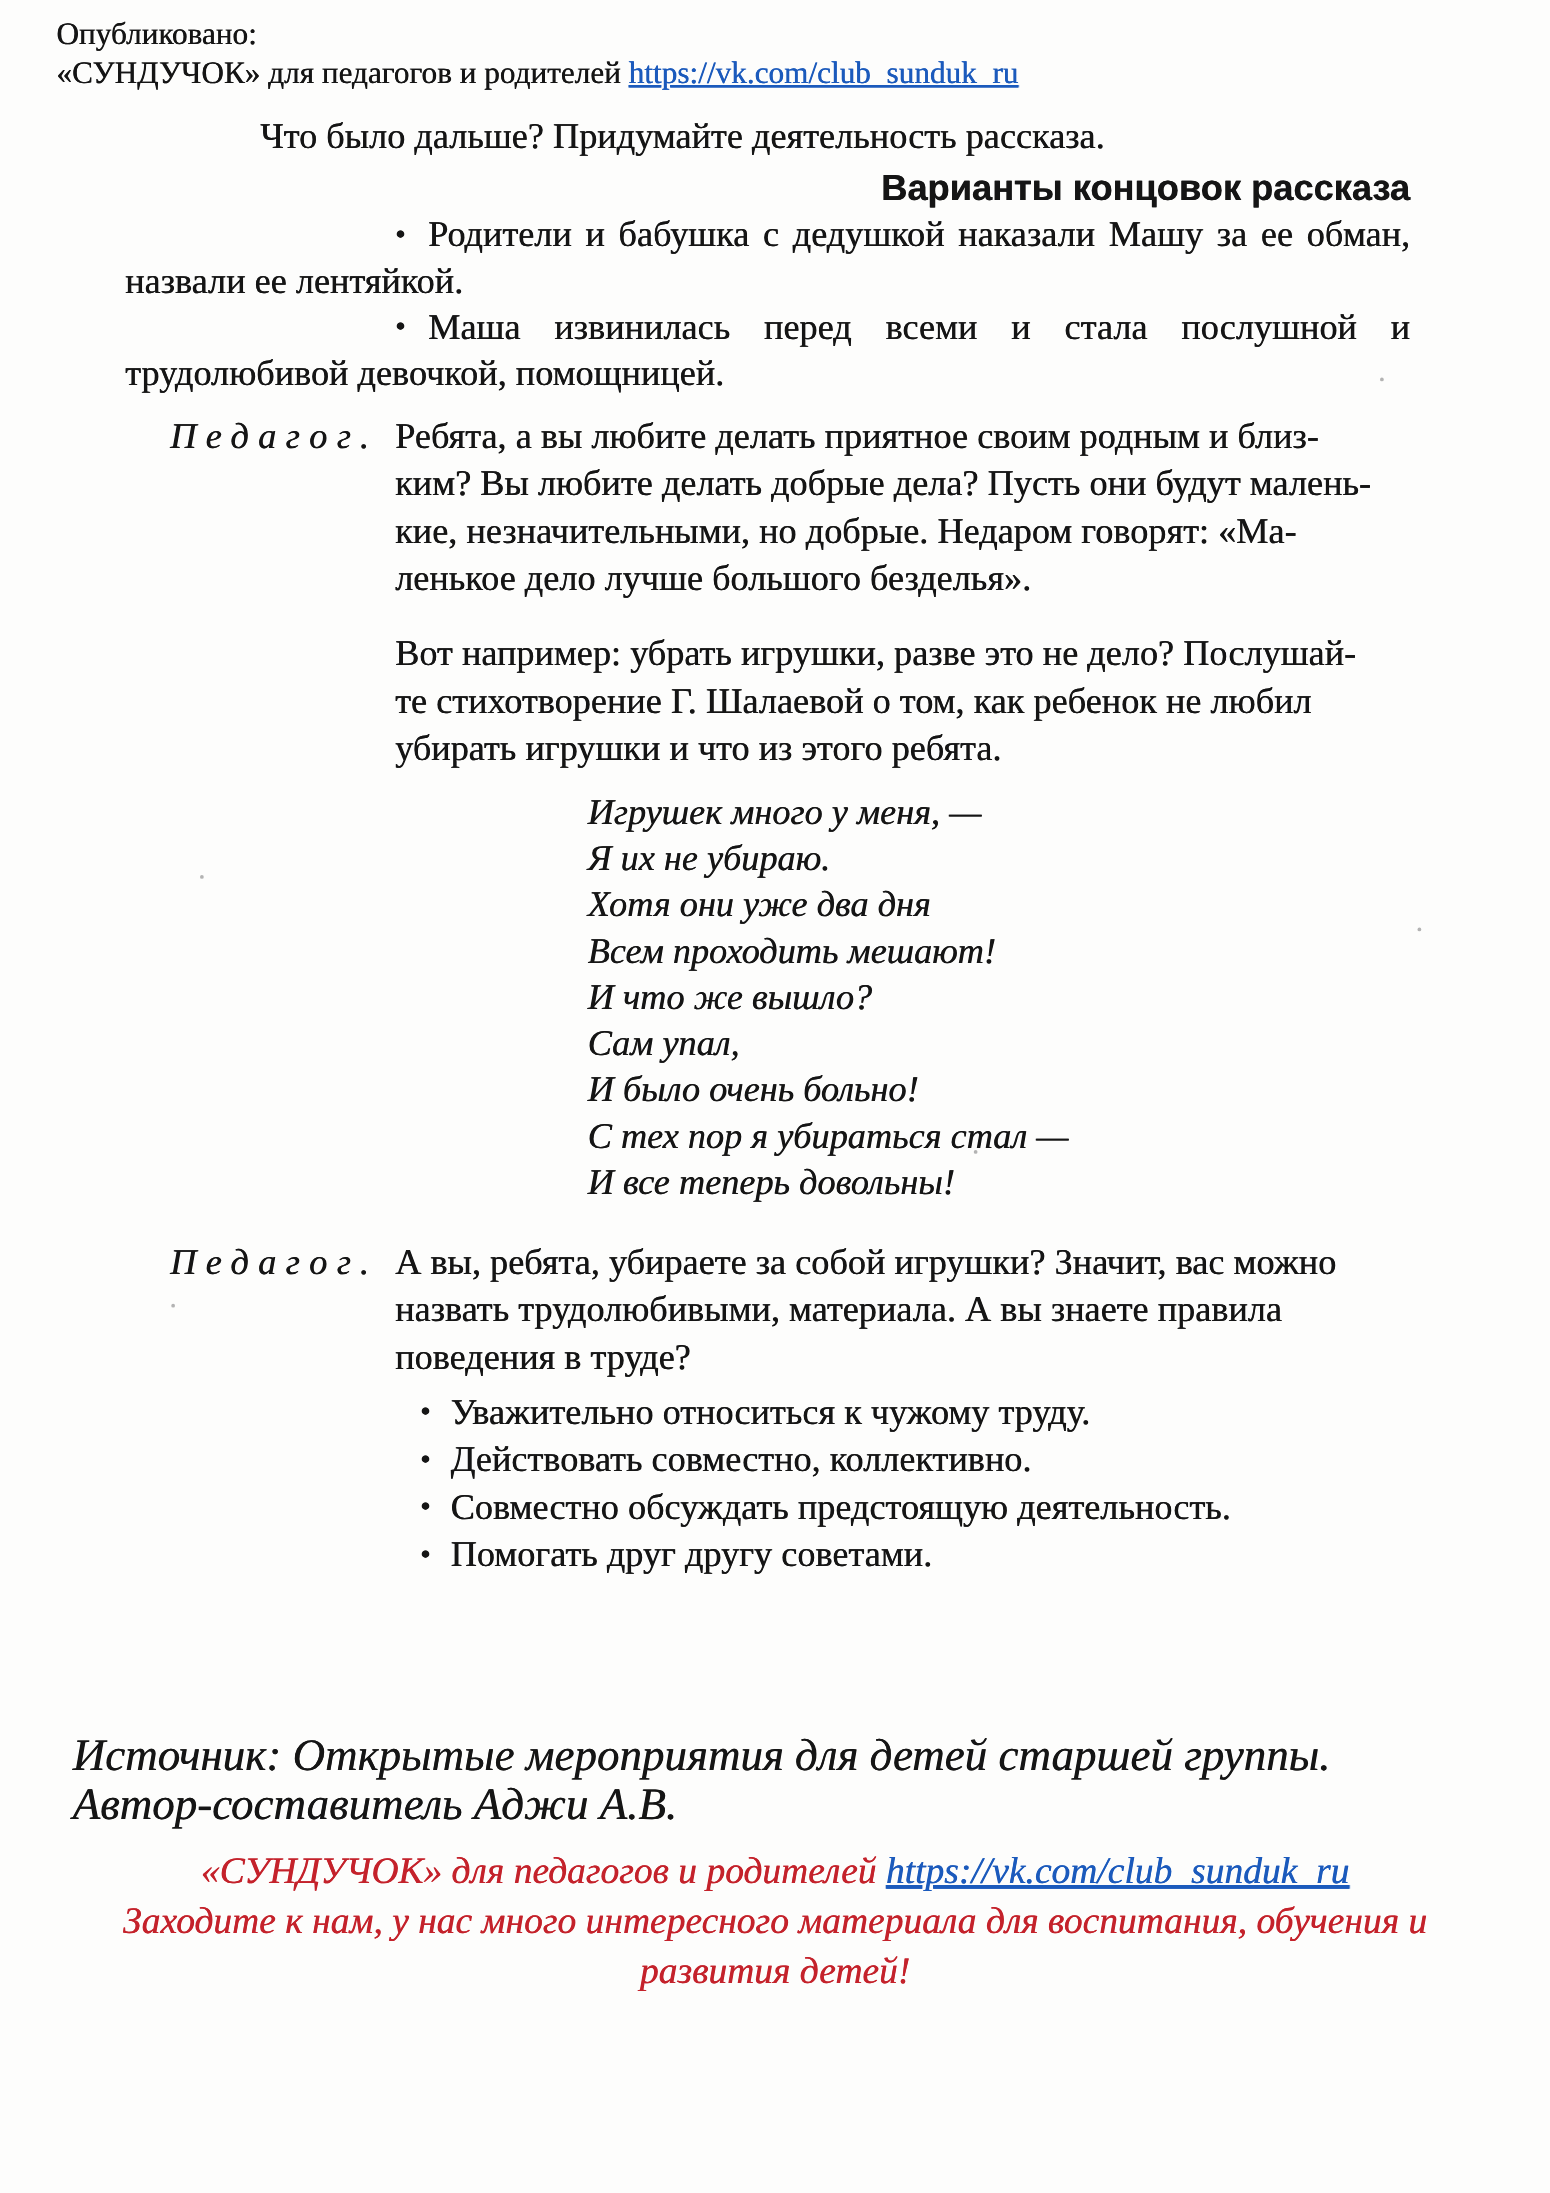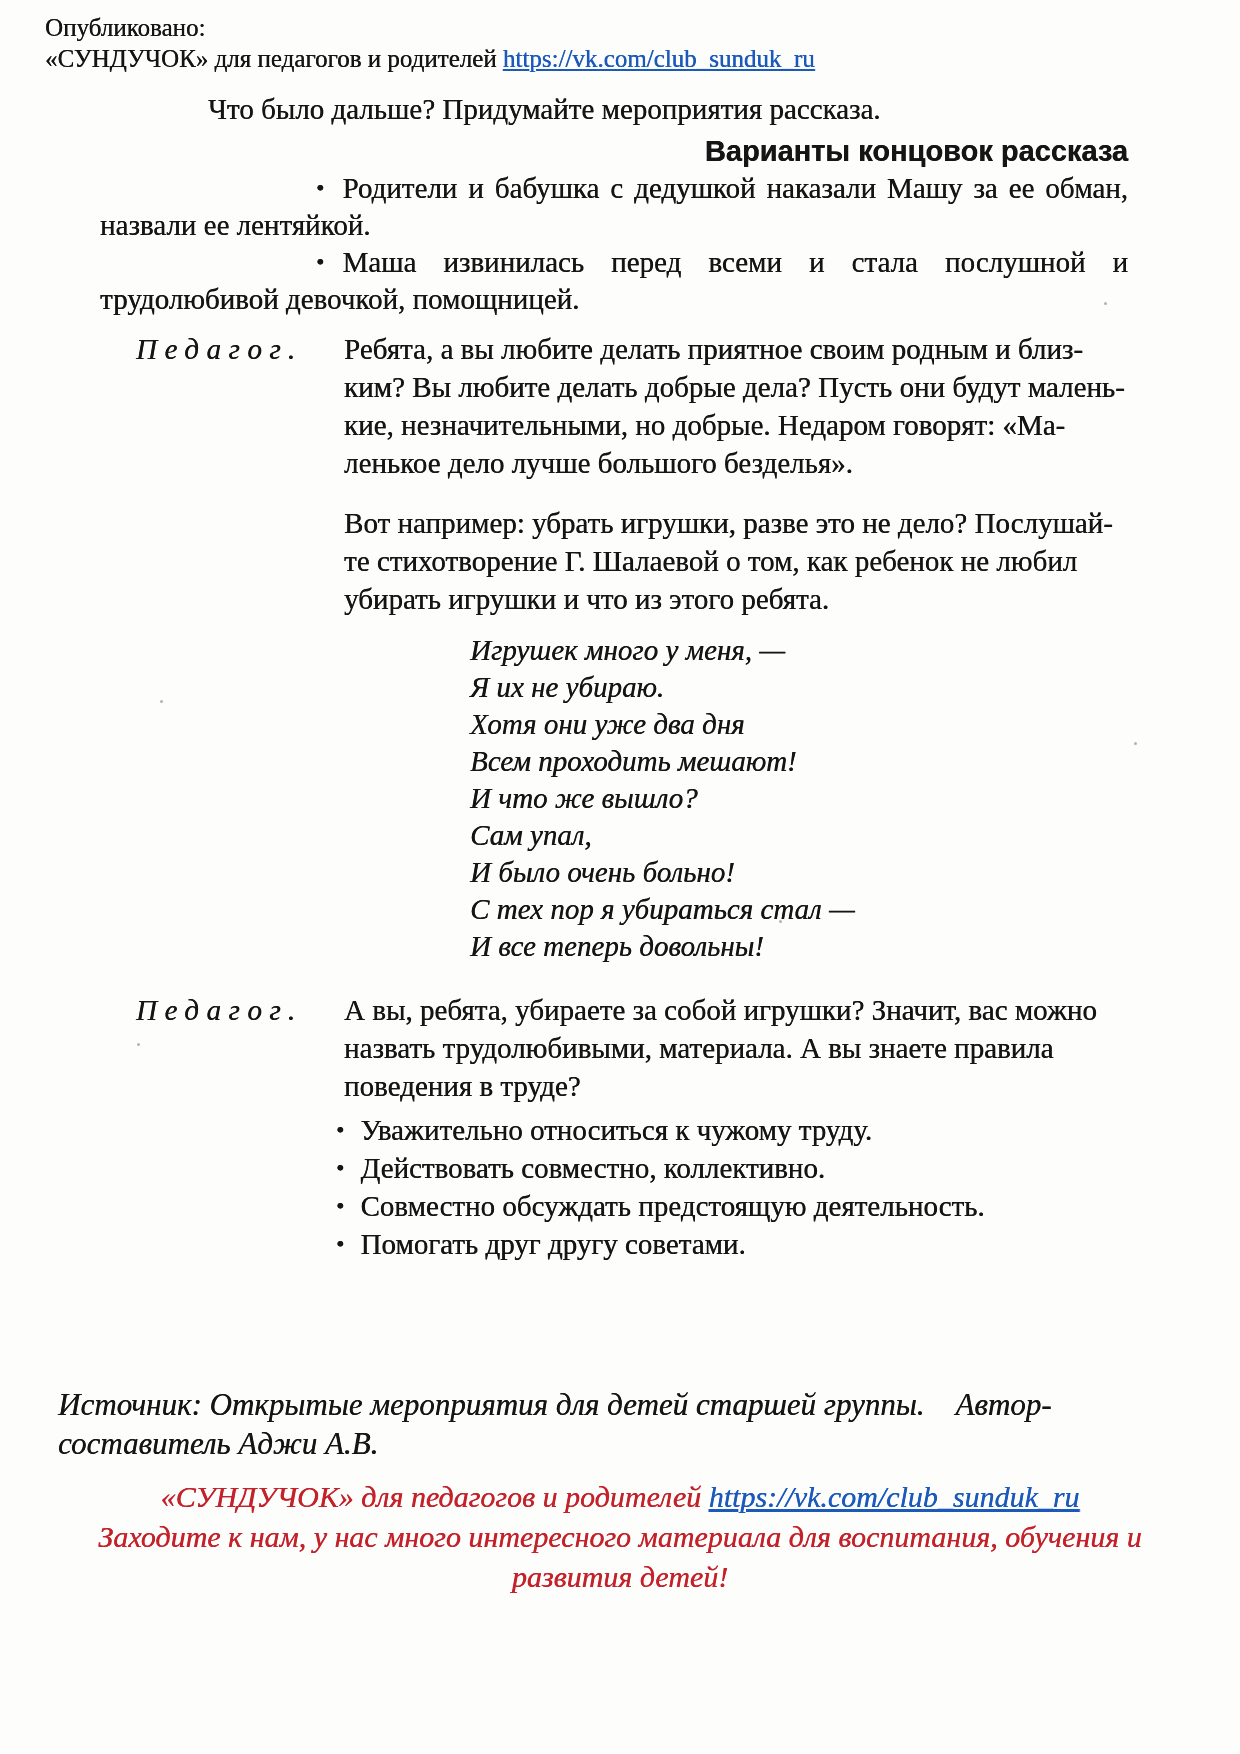--- a/index.html
+++ b/index.html
@@ -62,21 +62,21 @@
   }
   .speaker {
     flex: 0 0 180px;
     margin-left: 36px;
     font-style: italic;
     letter-spacing: 0.26em;
     font-size: 29px;
     line-height: 38px;
     white-space: nowrap;
   }
-  .speech-body { flex: 1; margin-left: 28px; }
+  .speech-body { flex: 1; }
   .speech-par {
     margin: 0;
     font-size: 29px;
     line-height: 38px;
     white-space: pre-line;
   }
   .speech-par + .speech-par { margin-top: 22px; }
   .poem {
     margin: 14px 0 0 370px;
     font-size: 29px;
@@ -89,21 +89,21 @@
   .rule-par {
     margin: 0;
     font-size: 29px;
     line-height: 38px;
     text-indent: 118px;
   }
   .rule-par .bullet { margin-right: 16px; }
   .source {
     margin: 122px 60px 0 58px;
     font-style: italic;
-    font-size: 31px;
+    font-size: 36px;
     line-height: 39px;
     white-space: pre-wrap;
   }
   .footer {
     margin-top: 14px;
     text-align: center;
     font-style: italic;
     font-size: 30px;
     line-height: 40px;
     color: var(--accent-red, #c4222b);
@@ -127,21 +127,21 @@
   <div class="pub-header">
     <div>Опубликовано:</div>
     <div>
       <span>«СУНДУЧОК» для педагогов и родителей</span>
       <a class="vk-link">https://vk.com/club_sunduk_ru</a>
     </div>
   </div>
 
   <div class="content">
 
-    <p class="intro">Что было дальше? Придумайте мероприятия рассказа.</p>
+    <p class="intro">Что было дальше? Придумайте деятельность рассказа.</p>
 
     <h3 class="endings-heading">Варианты концовок рассказа</h3>
 
     <p class="bullet-par"><span class="bullet">•</span><span>Родители и бабушка с дедушкой наказали Машу за ее обман, назвали ее лентяйкой.</span></p>
 
     <p class="bullet-par"><span class="bullet">•</span><span>Маша извинилась перед всеми и стала послушной и трудолюбивой девочкой, помощницей.</span></p>
 
     <div class="speech">
       <span class="speaker">Педагог.</span>
       <div class="speech-body">

